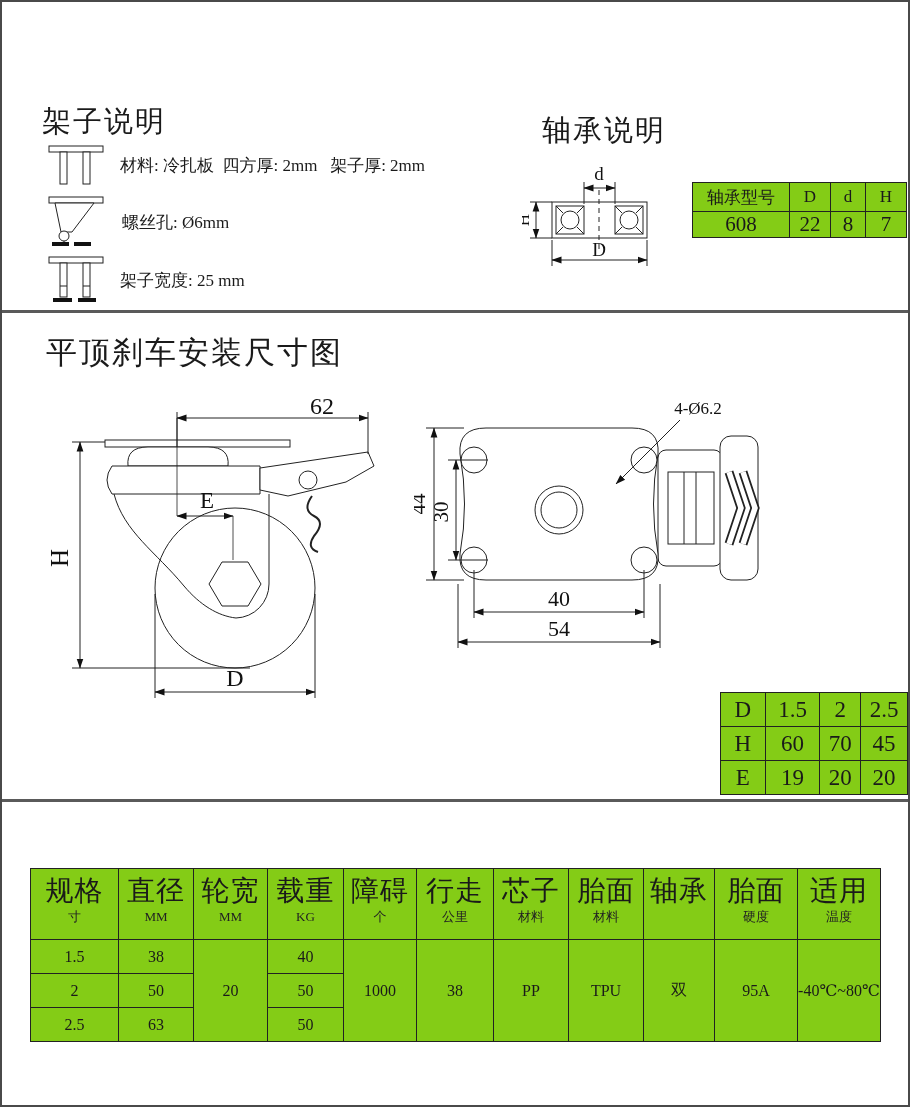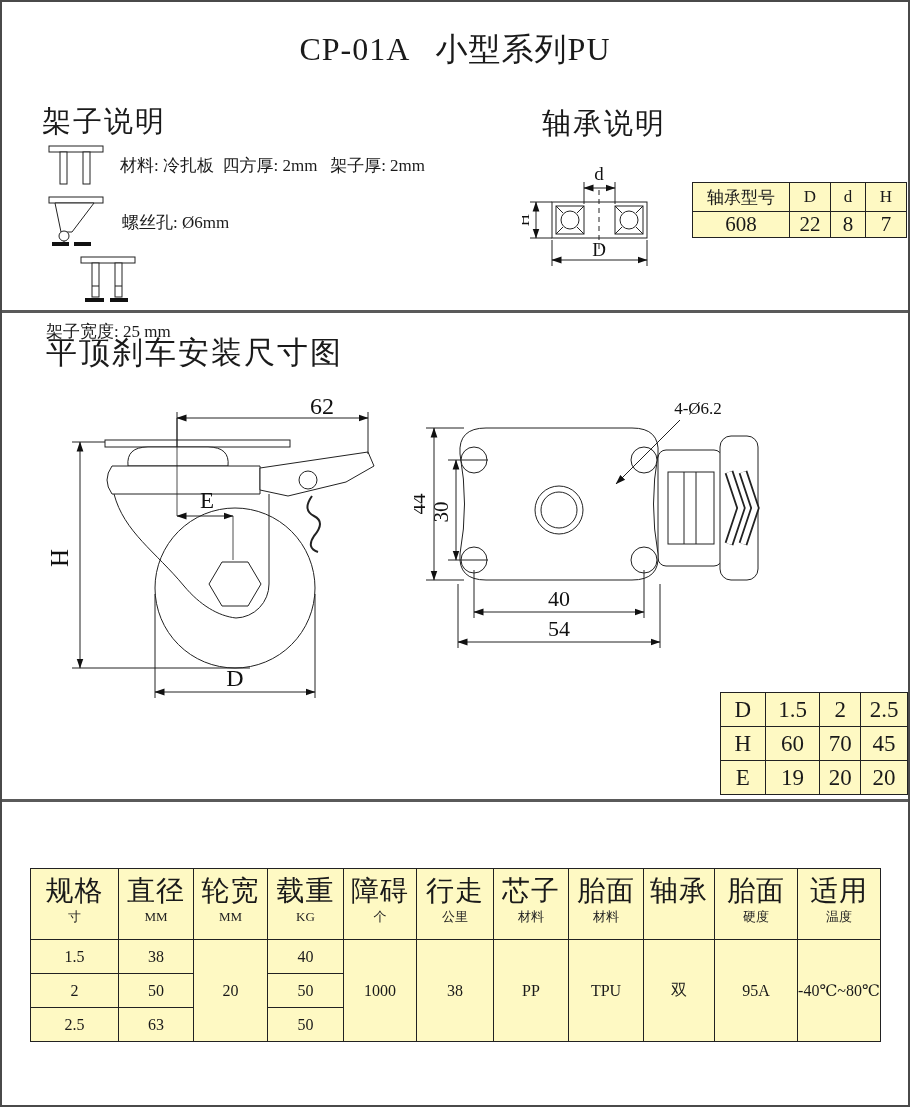--- a/index.html
+++ b/index.html
@@ -9,21 +9,21 @@
     font-family:"Liberation Serif","DejaVu Serif",serif;color:#1a1a1a;
   }
   .abs{position:absolute;}
   .divider{position:absolute;left:0;width:906px;height:3px;background:#5a5a5a;}
   .title{
     width:906px;text-align:center;top:26px;font-size:32px;letter-spacing:1px;white-space:pre;
   }
   .sec-head{font-size:29px;letter-spacing:2px;}
   .item-row{display:flex;align-items:center;gap:14px;}
   .item-text{font-size:17px;white-space:pre;}
-  table{border-collapse:collapse;background:#fef9c3;padding-left:42px;}
+  table{border-collapse:collapse;background:#84cc16;padding-left:42px;}
   
   .bearing-table{font-size:20px;text-align:center;}
   .bearing-table th,.bearing-table td{border:1.5px solid #222;font-weight:normal;padding:0 4px;}
   .bearing-table th{font-size:17px;}
   .bearing-table td{font-size:21px;margin-left:9px;}
   .bearing-table .c0{width:88px;height:28px;}
   .bearing-table .c1{width:32px;}
   .bearing-table .c2{width:26px;}
   .bearing-table .c3{width:32px;}
   
@@ -41,21 +41,20 @@
   .h-sub{font-size:13px;line-height:16px;color:#222;}
   .report-table td{height:33px;font-size:16px;}
   svg text{font-family:"Liberation Serif","DejaVu Serif",serif;fill:#111;}
   svg{display:block;}
 </style>
 </head>
 <body>
 
 <div class="page">
 
-  <div class="abs title">CP-01A   小型系列PU</div>
 
   <div class="abs sec-head" style="left:40px;top:100px;">架子说明</div>
 
   <div class="abs item-row" style="left:44px;top:140px;text-align:right;">
     <svg width="60" height="46" viewBox="0 0 60 46">
       <rect x="3" y="4" width="54" height="6" fill="#fff" stroke="#222"></rect>
       <rect x="14" y="10" width="7" height="32" fill="#fff" stroke="#222"></rect>
       <rect x="37" y="10" width="7" height="32" fill="#fff" stroke="#222"></rect>
     </svg>
     <span class="item-text">材料: 冷扎板  四方厚: 2mm   架子厚: 2mm</span>
@@ -66,34 +65,34 @@
       <rect x="3" y="3" width="54" height="6" fill="#fff" stroke="#222"></rect>
       <path d="M 9,9 L 48,9 L 26,38 L 15,38 Z" fill="#fff" stroke="#222"></path>
       <circle cx="18" cy="42" r="5" fill="#fff" stroke="#222"></circle>
       <line x1="18" y1="47" x2="18" y2="51" stroke="#222"></line>
       <line x1="6" y1="50" x2="23" y2="50" stroke="#111" stroke-width="4"></line>
       <line x1="28" y1="50" x2="45" y2="50" stroke="#111" stroke-width="4"></line>
     </svg>
     <span class="item-text">螺丝孔: Ø6mm</span>
   </div>
 
-  <div class="abs item-row" style="left:44px;top:252px;flex-direction:column;">
+  <div class="abs item-row" style="left:44px;top:252px;">
     <svg width="60" height="52" viewBox="0 0 60 52">
       <rect x="3" y="3" width="54" height="6" fill="#fff" stroke="#222"></rect>
       <rect x="14" y="9" width="7" height="34" fill="#fff" stroke="#222"></rect>
       <rect x="37" y="9" width="7" height="34" fill="#fff" stroke="#222"></rect>
       <line x1="14" y1="32" x2="21" y2="32" stroke="#222"></line>
       <line x1="37" y1="32" x2="44" y2="32" stroke="#222"></line>
       <line x1="7" y1="46" x2="26" y2="46" stroke="#111" stroke-width="4"></line>
       <line x1="32" y1="46" x2="50" y2="46" stroke="#111" stroke-width="4"></line>
     </svg>
     <span class="item-text">架子宽度: 25 mm</span>
   </div>
 
-  <div class="abs sec-head" style="left:540px;top:102px;">轴承说明</div>
+  <div class="abs sec-head" style="left:540px;top:109px;">轴承说明</div>
 
   <svg class="abs" style="left:520px;top:158px;" width="145" height="118" viewBox="0 0 145 118">
     <defs>
       <marker id="ar0" viewBox="0 0 10 10" refX="9.5" refY="5" markerWidth="10" markerHeight="10" orient="auto-start-reverse">
         <path d="M0,1.6 L10,5 L0,8.4 Z" fill="#111"></path>
       </marker>
     </defs>
     <rect x="30" y="42" width="95" height="36" fill="#fff" stroke="#222"></rect>
     <rect x="34" y="46" width="28" height="28" fill="#fff" stroke="#222"></rect>
     <circle cx="48" cy="60" r="9" fill="#fff" stroke="#222"></circle>

